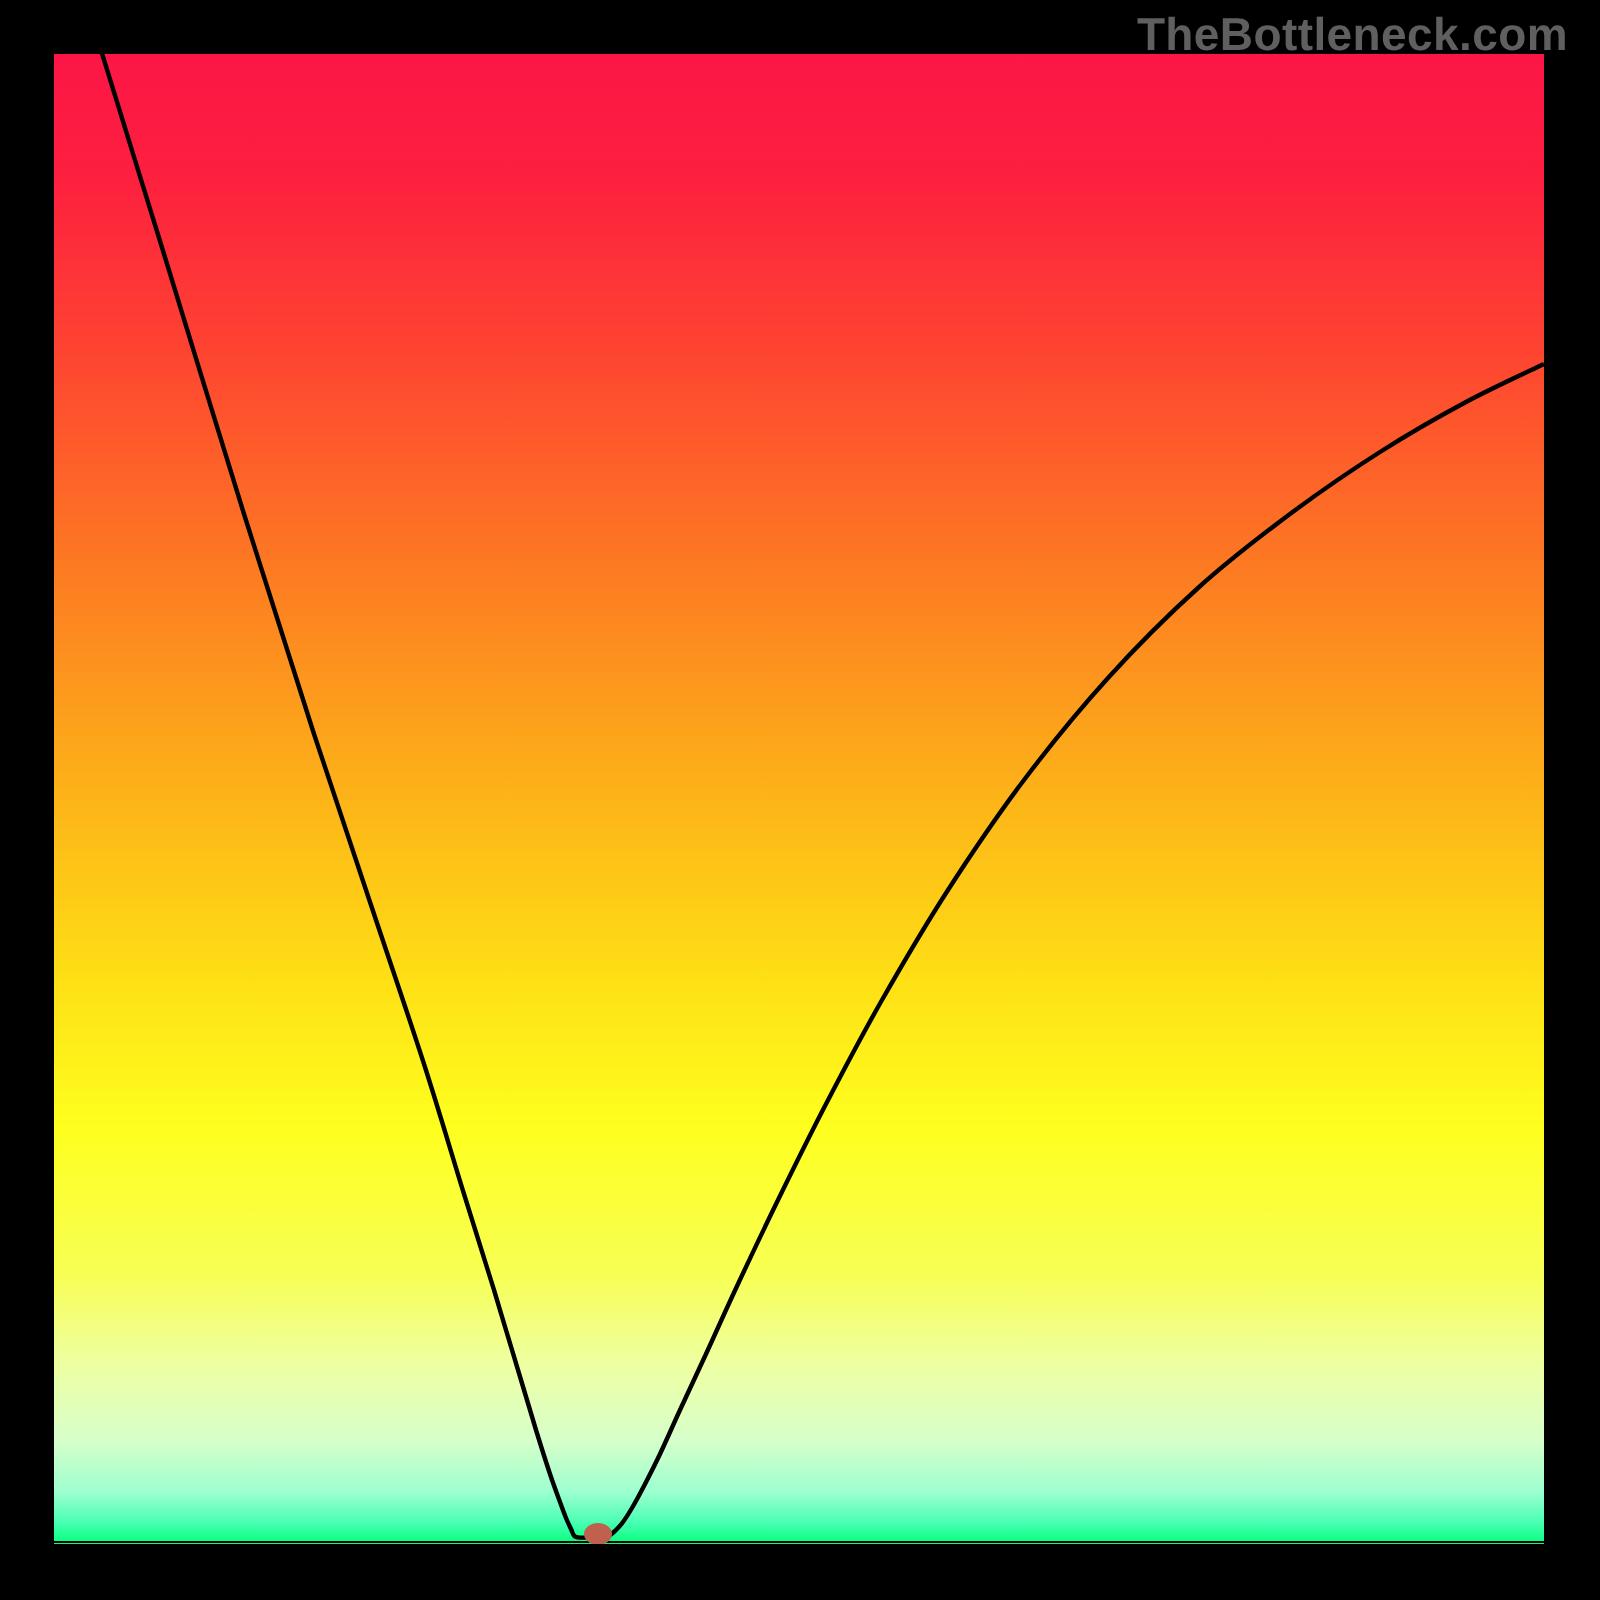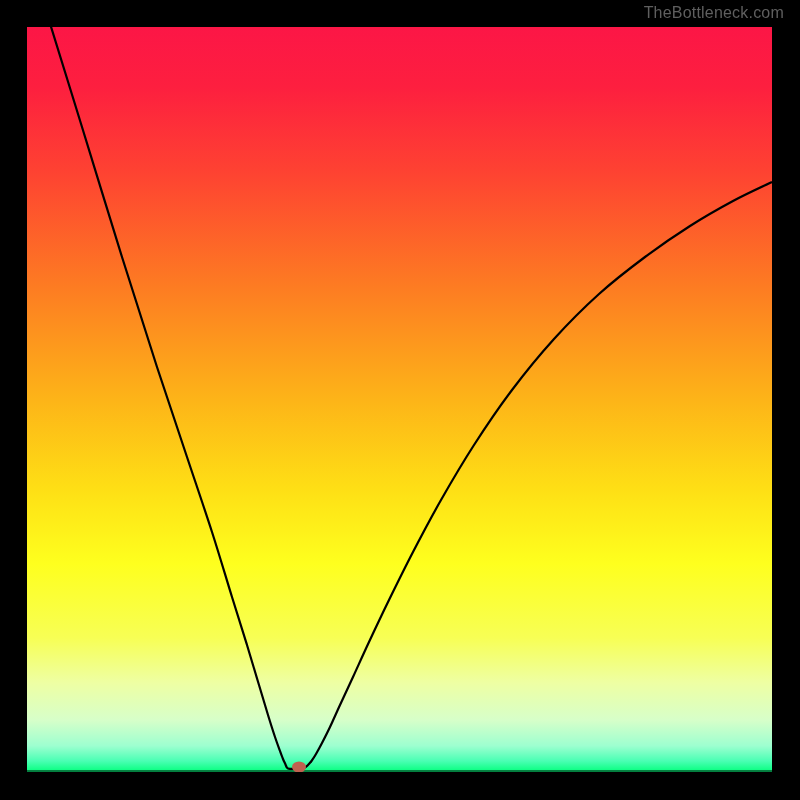--- a/index.html
+++ b/index.html
@@ -15,22 +15,22 @@
     position: relative;
     width: 800px;
     height: 800px;
     background: #000000;
   }
   .attribution {
     position: absolute;
     top: 4px;
     right: 16px;
     color: #5f5f5f;
-    font-size: 16px;
-    font-weight: 400;
+    font-size: 23px;
+    font-weight: 700;
     letter-spacing: 0.2px;
     z-index: 10;
   }
   .plot-area {
     position: absolute;
     left: 27px;
     top: 27px;
     width: 745px;
     height: 745px;
     overflow: hidden;

